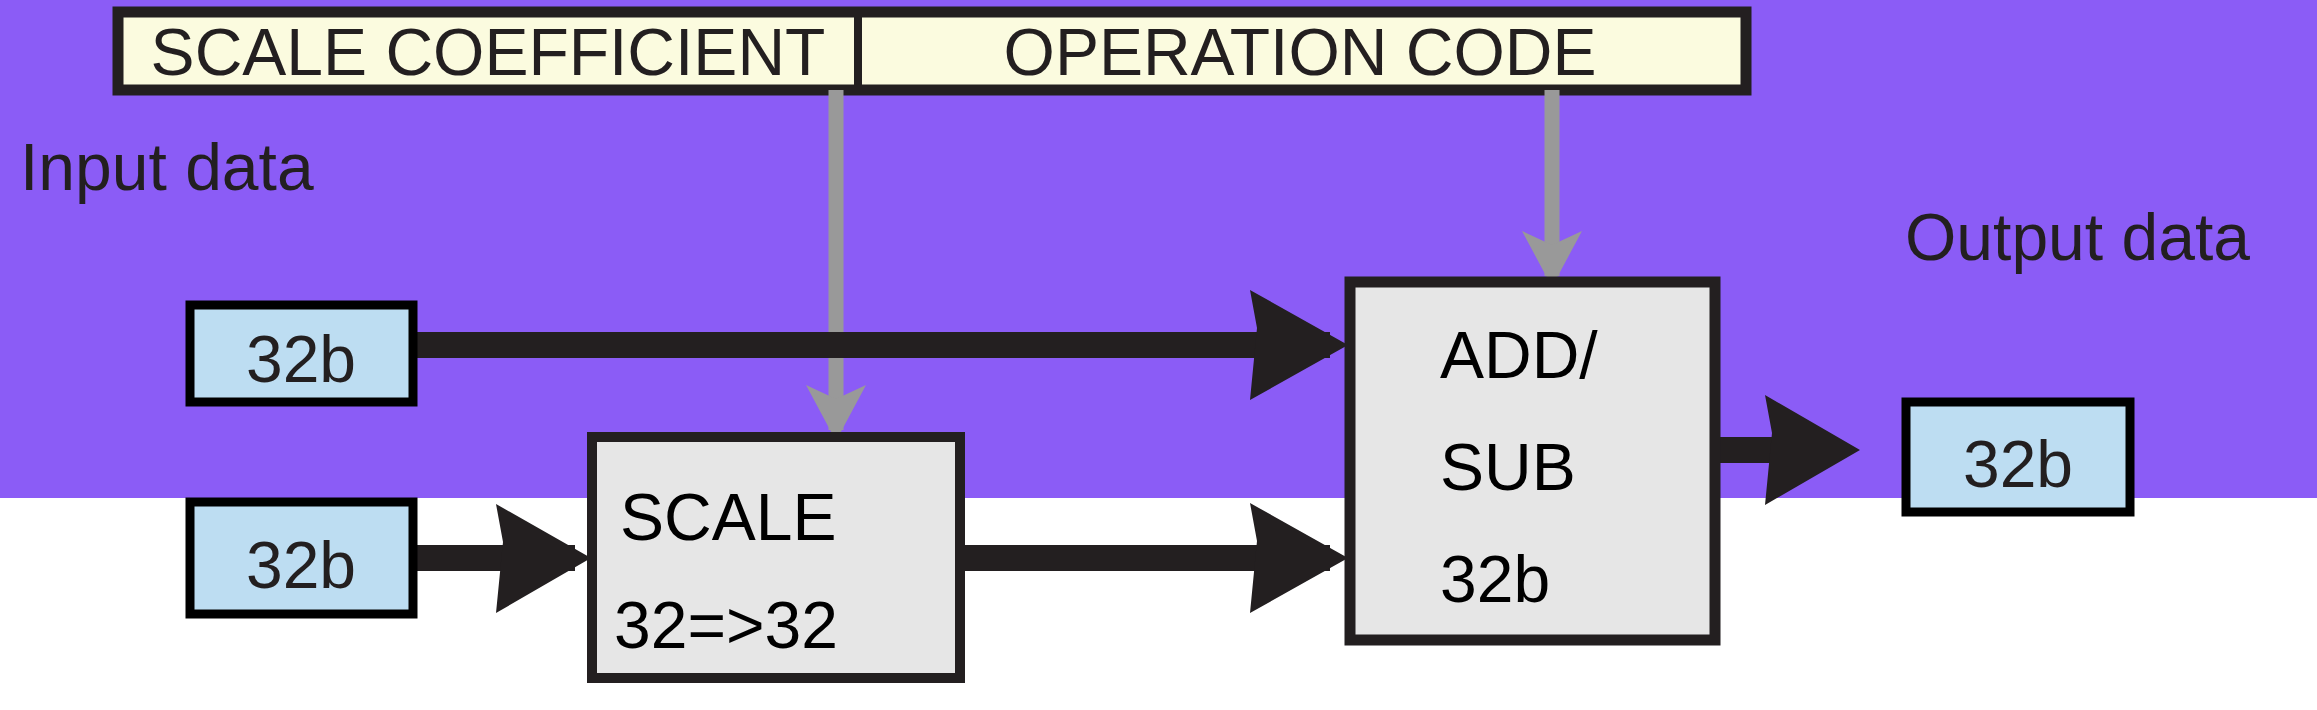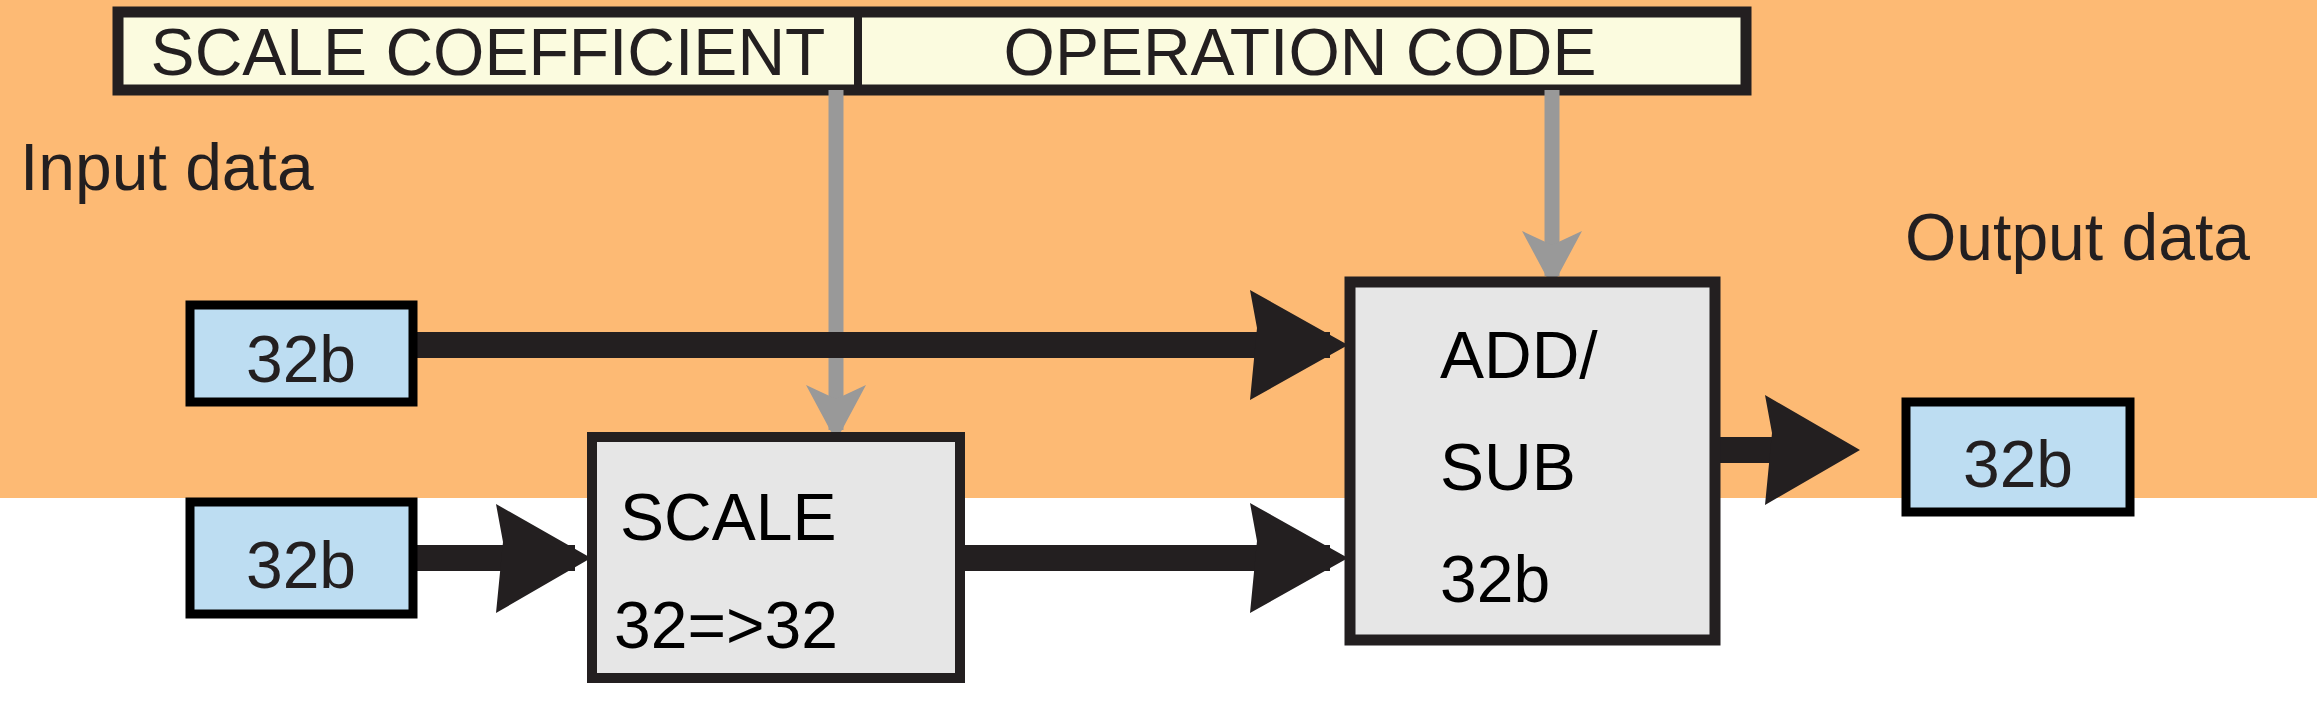--- a/index.html
+++ b/index.html
@@ -10,21 +10,21 @@
   body {
     width: 2317px;
     height: 710px;
     font-family: "Liberation Sans", sans-serif;
     overflow: hidden;
   }
   #diagram-root {
     position: relative;
     width: 2317px;
     height: 498px;
-    background: #fdba74;
+    background: #8b5cf6;
   }
   svg#diagram-canvas {
     position: absolute;
     left: 0;
     top: 0;
     width: 2317px;
     height: 710px;
     display: block;
   }
   .box-text, .plain-label, .bitwidth-text {

